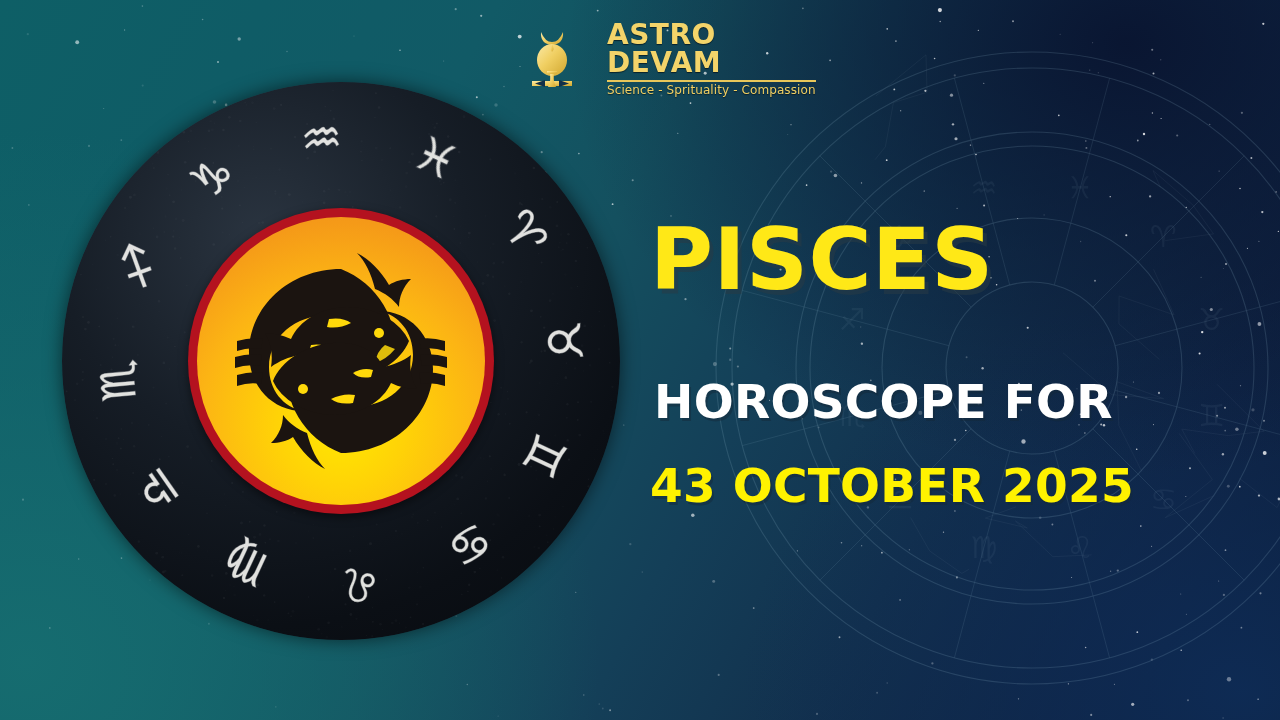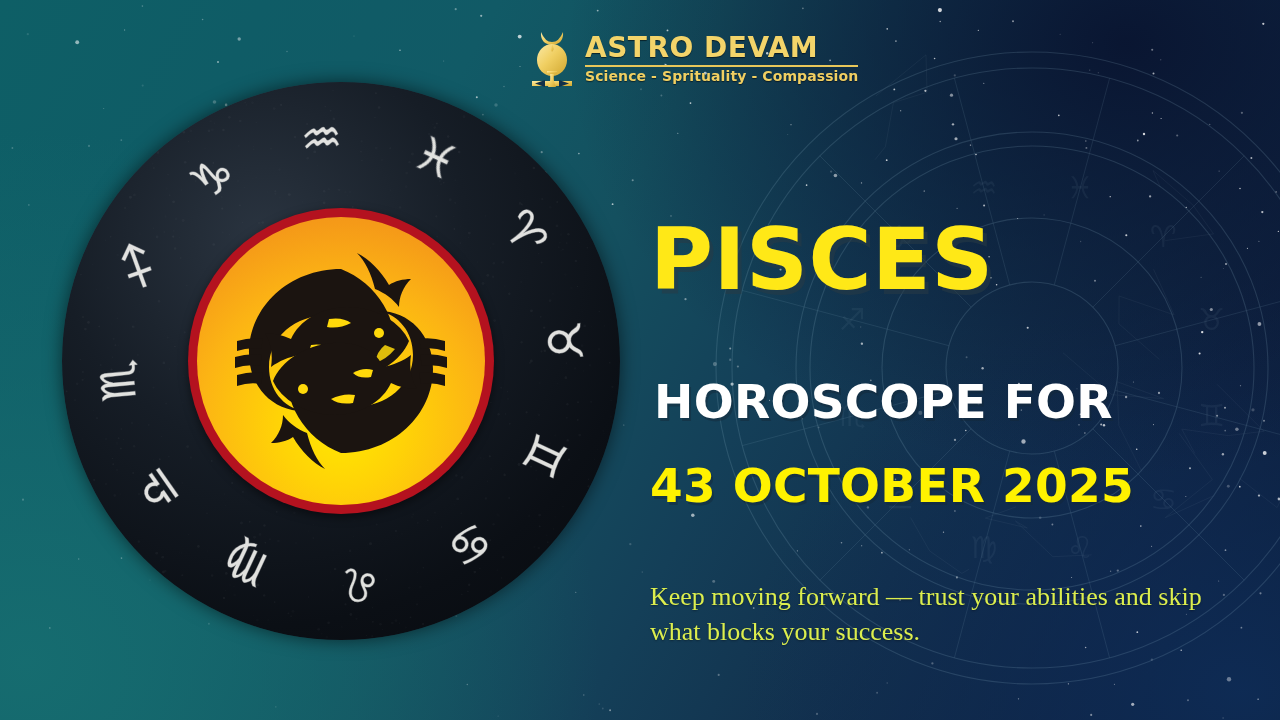--- a/index.html
+++ b/index.html
@@ -37,35 +37,35 @@
   }
 
   
   .logo {
     position:absolute;
     left:528px; top:22px;
     width:280px; height:72px;
     display:flex; align-items:center; gap:9px;
   }
   .logo-mark { width:48px; height:68px; flex:0 0 48px; }
-  .logo-text { display:flex; flex-direction:column; justify-content:space-between; padding-top:2px; }
+  .logo-text { display:flex; flex-direction:column; justify-content:space-between; padding-top:2px;margin-left:22px; }
   .logo-name {
     font-family:"DejaVu Sans", sans-serif;
     font-weight:bold;
     font-size:28px;
     letter-spacing:.5px;
     color:#f3d46a;
     line-height:1.02;
     text-shadow:0 1px 1px rgba(0,0,0,.55);
   }
   .logo-rule { height:2px; background:#e8c75a; margin:2px 0 2px 0; }
   .logo-tag {
     font-family:"DejaVu Sans", sans-serif;
-    font-weight:bold;
-    font-size:14px;
+    font-weight:normal;
+    font-size:12px;
     letter-spacing:.1px;
     color:#f0cf62;
     line-height:1.1;
     white-space:nowrap;
     text-shadow:0 1px 1px rgba(0,0,0,.5);
   }
 
   
   .wheel-wrap {
     position:absolute;
@@ -1568,16 +1568,15 @@
           </g>
         </svg>
       </div>
     </div>
   </div>
 
   <div class="copy">
     <div class="sign-title">PISCES</div>
     <div class="horo-line">HOROSCOPE FOR</div>
     <div class="date-line">43 OCTOBER 2025</div>
-    <div class="tagline">Keep moving forward — trust your abilities and skip what blocks your success.</div>
   </div>
 
 </div>
 
 </body></html>

